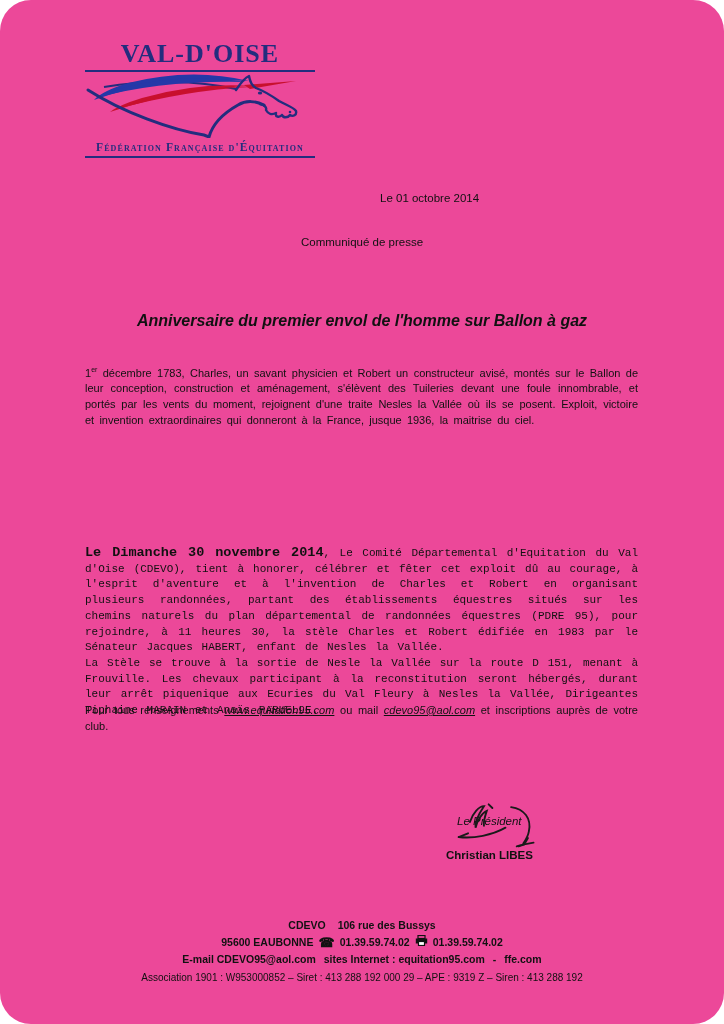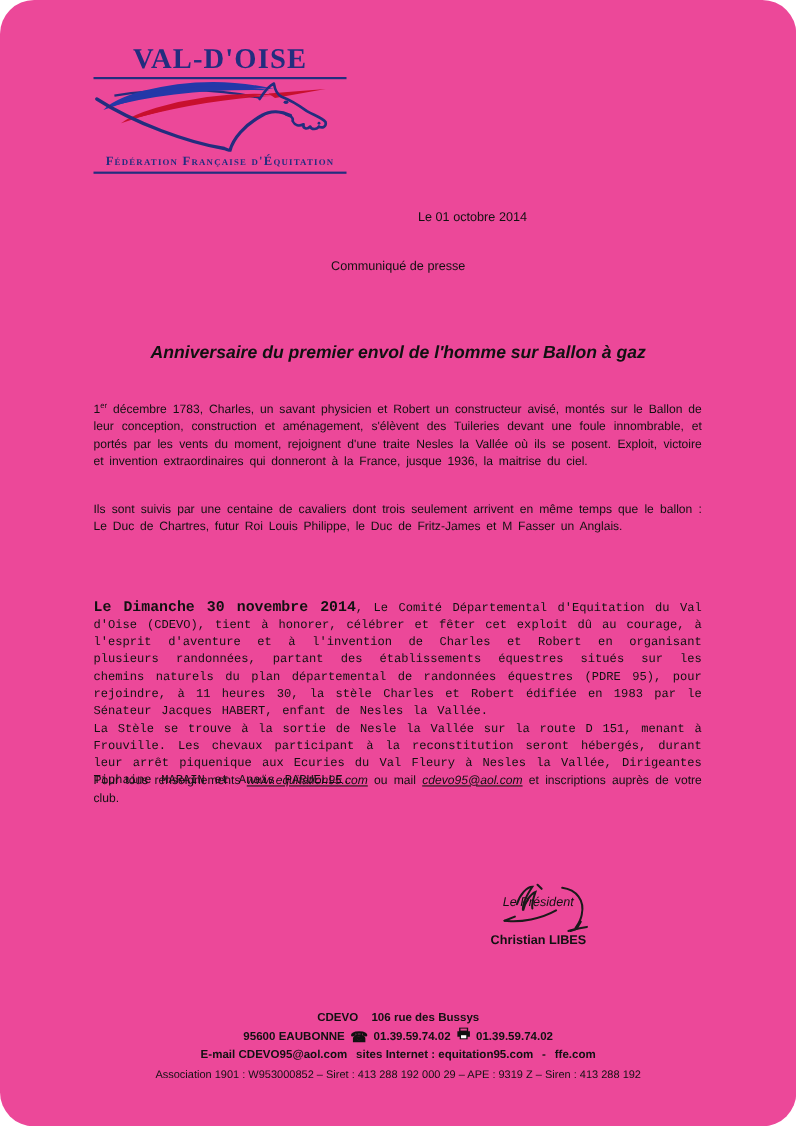--- a/index.html
+++ b/index.html
@@ -89,21 +89,20 @@
   </div>
 
   <div class="date">Le 01 octobre 2014</div>
   <div class="communique">Communiqué de presse</div>
   <div class="doc-title">Anniversaire du premier envol de l'homme sur Ballon à gaz</div>
 
   <div class="para" style="top:362px;">
     <span>1</span><span class="sup">er</span><span> décembre 1783, Charles, un savant physicien et Robert un constructeur avisé, montés sur le Ballon de leur conception, construction et aménagement, s'élèvent des Tuileries devant une foule innombrable, et portés par les vents du moment, rejoignent d'une traite Nesles la Vallée où ils se posent. Exploit, victoire et invention extraordinaires qui donneront à la France, jusque 1936, la maitrise du ciel.</span>
   </div>
 
-  <div class="para" style="top:456px;">Ils sont suivis par une centaine de cavaliers dont trois seulement arrivent en même temps que le ballon : Le Duc de Chartres, futur Roi Louis Philippe, le Duc de Fritz-James et M Fasser un Anglais.</div>
 
 
   <div class="para" style="top:545px;font-family:Liberation Mono, monospace;">
     <p><span class="lead-bold">Le Dimanche 30 novembre 2014</span><span>, Le Comité Départemental d'Equitation du Val d'Oise (CDEVO), tient à honorer, célébrer et fêter cet exploit dû au courage, à l'esprit d'aventure et à l'invention de Charles et Robert en organisant plusieurs randonnées, partant des établissements équestres situés sur les chemins naturels du plan départemental de randonnées équestres (PDRE 95), pour rejoindre, à 11 heures 30, la stèle Charles et Robert édifiée en 1983 par le Sénateur Jacques HABERT, enfant de Nesles la Vallée.</span></p>
     <p>La Stèle se trouve à la sortie de Nesle la Vallée sur la route D 151, menant à Frouville. Les chevaux participant à la reconstitution seront hébergés, durant leur arrêt piquenique aux Ecuries du Val Fleury à Nesles la Vallée, Dirigeantes Tiphaine MARAIN et Anaïs PARUELLE.</p>
   </div>
 
   <div class="para" style="top:703px;">
     <span>Pour tous renseignements </span><span class="doc-link">www.equitation95.com</span><span> ou mail </span><span class="doc-link">cdevo95@aol.com</span><span> et inscriptions auprès de votre club.</span>
   </div>

